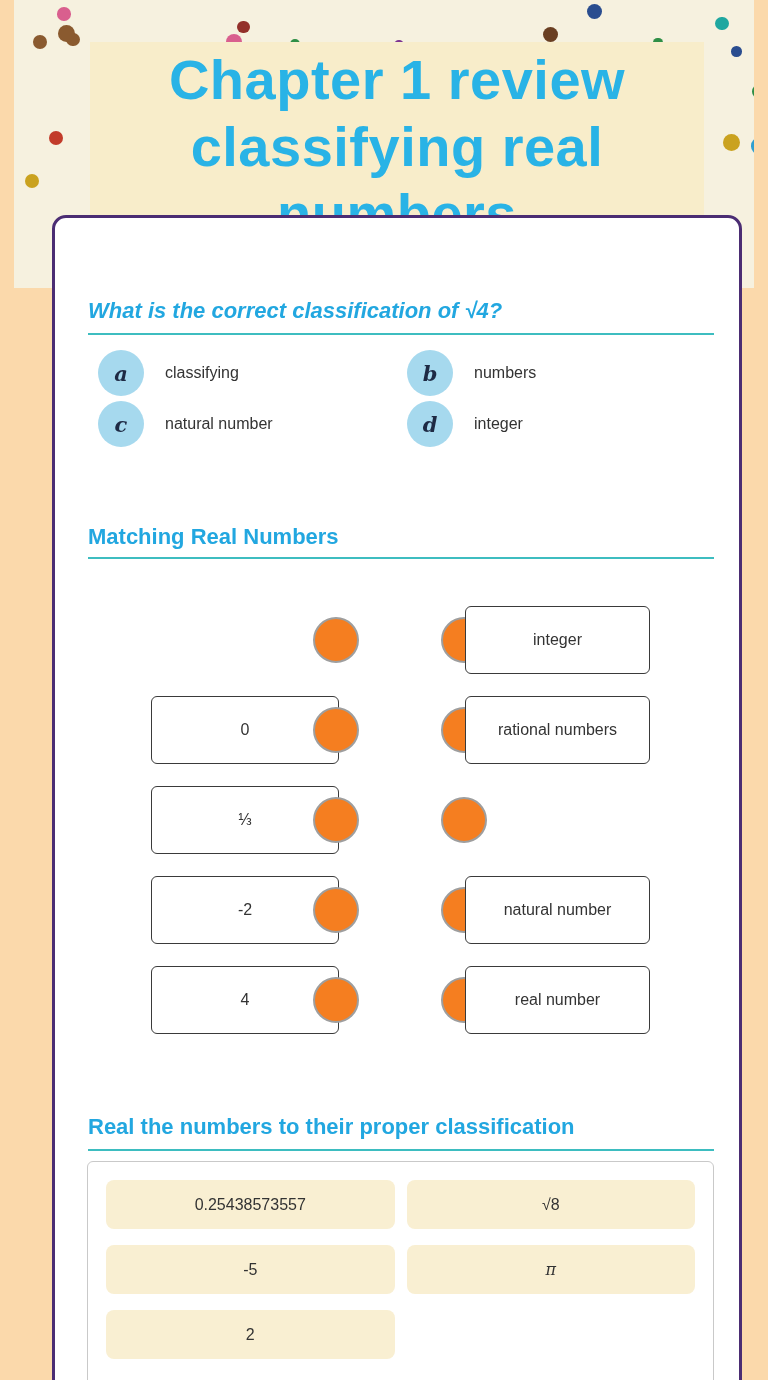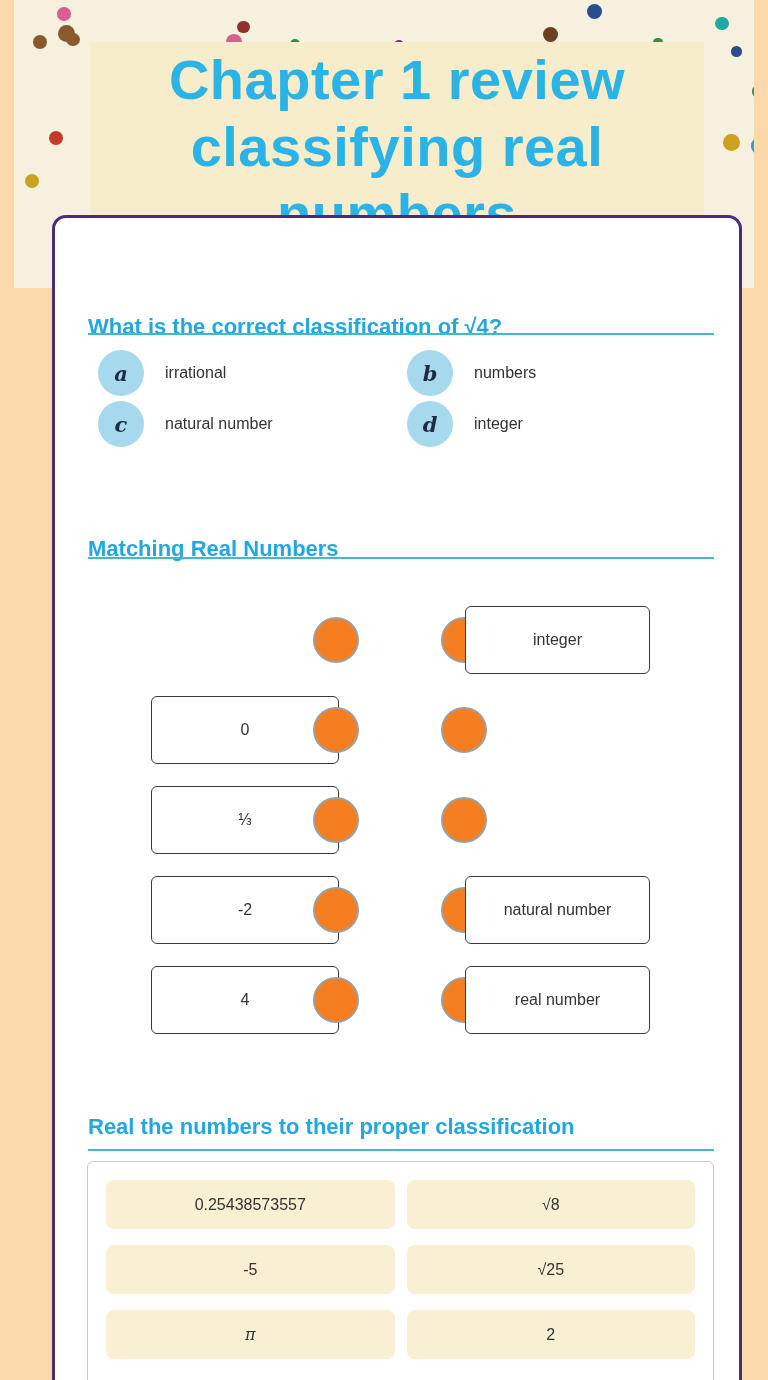--- a/index.html
+++ b/index.html
@@ -146,60 +146,61 @@
       <div class="dot" style="width: 16.1391px; height: 16.1391px; left: 161.666px; top: 143.735px; background: rgb(91, 143, 47);"></div>
       <div class="dot" style="width: 13.188px; height: 13.188px; left: 258.841px; top: 150.014px; background: rgb(202, 162, 31);"></div>
     </div>
 
   <div class="title-box">
     <h1 class="title-text">Chapter 1 review classifying real numbers</h1>
   </div>
 
   <div class="card">
 
-    <h2 class="heading" style="top:96px;">What is the correct classification of √4?</h2>
+    <h2 class="heading" style="top:80px;font-style:italic;">What is the correct classification of √4?</h2>
     <div class="heading-rule" style="top:115px;"></div>
 
     <div class="choice" style="left:43px;top:132px;">
       <span class="choice-badge">
         <span class="choice-letter">a</span>
       </span>
-      <span class="choice-label">irrational</span>
+      <span class="choice-label">classifying</span>
     </div>
     <div class="choice" style="left:352px;top:132px;">
       <span class="choice-badge">
         <span class="choice-letter">b</span>
       </span>
       <span class="choice-label">numbers</span>
     </div>
     <div class="choice" style="left:43px;top:183px;">
       <span class="choice-badge">
         <span class="choice-letter">c</span>
       </span>
       <span class="choice-label">natural number</span>
     </div>
     <div class="choice" style="left:352px;top:183px;">
       <span class="choice-badge">
         <span class="choice-letter">d</span>
       </span>
       <span class="choice-label">integer</span>
     </div>
 
-    <h2 class="heading" style="top:306px;margin-top:12px;">Matching Real Numbers</h2>
+    <h2 class="heading" style="top:306px;">Matching Real Numbers</h2>
     <div class="heading-rule" style="top:339px;"></div>
 
     <div class="match-row" style="top:388px;">
       <div class="connector left"></div>
       <div class="connector right"></div>
       <div class="match-box right">integer</div>
     </div>
     <div class="match-row" style="top:478px;">
       <div class="match-box left">0</div>
       <div class="connector left"></div>
       <div class="connector right"></div>
+      <div class="match-box right">rational numbers</div>
     </div>
     <div class="match-row" style="top:568px;">
       <div class="match-box left">⅓</div>
       <div class="connector left"></div>
       <div class="connector right"></div>
     </div>
     <div class="match-row" style="top:658px;">
       <div class="match-box left">-2</div>
       <div class="connector left"></div>
       <div class="connector right"></div>
@@ -212,21 +213,20 @@
       <div class="match-box right">real number</div>
     </div>
 
     <h2 class="heading" style="top:896px;">Real the numbers to their proper classification</h2>
     <div class="heading-rule" style="top:931px;"></div>
 
     <div class="sort-box">
       <div class="chip">0.25438573557</div>
       <div class="chip">√8</div>
       <div class="chip">-5</div>
-      <div class="chip">√25</div>
       <div class="chip">
           <span class="math-italic">π</span>
         </div>
       <div class="chip">2</div>
     </div>
 
   </div>
 </div>
 
 </body></html>

